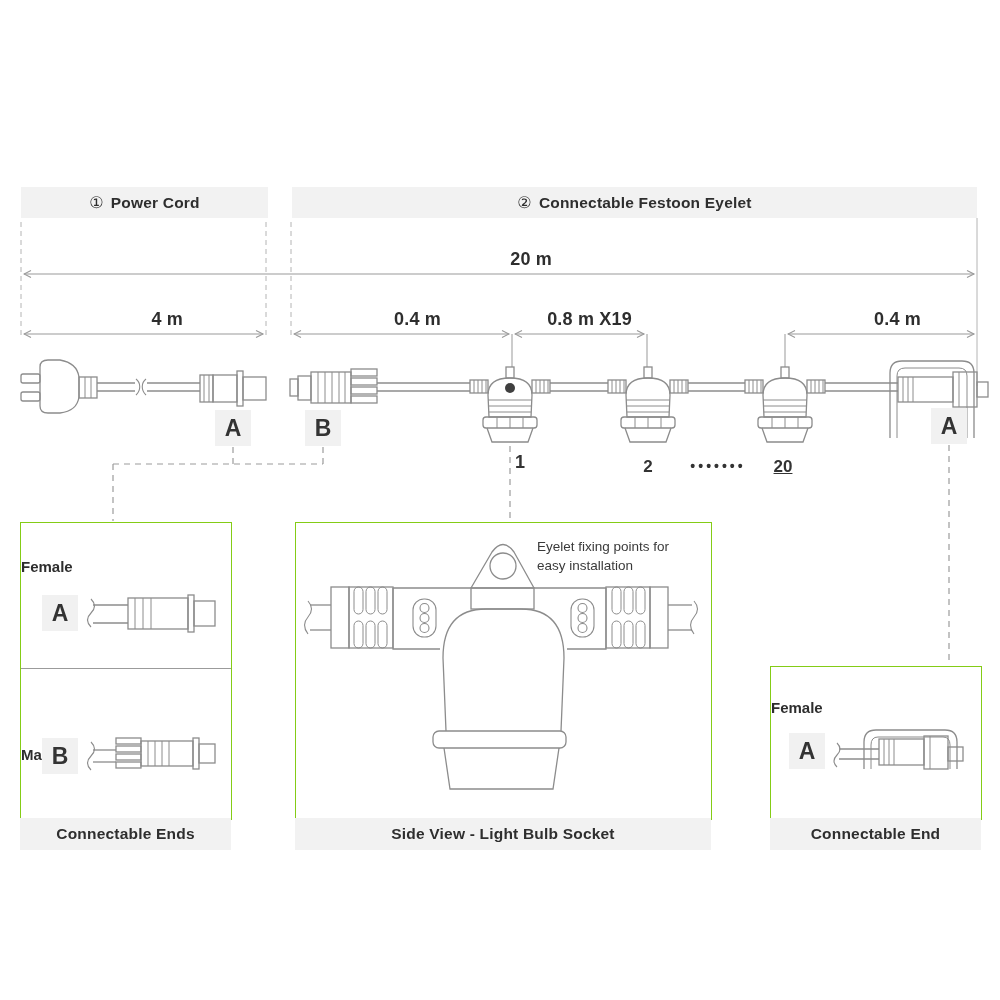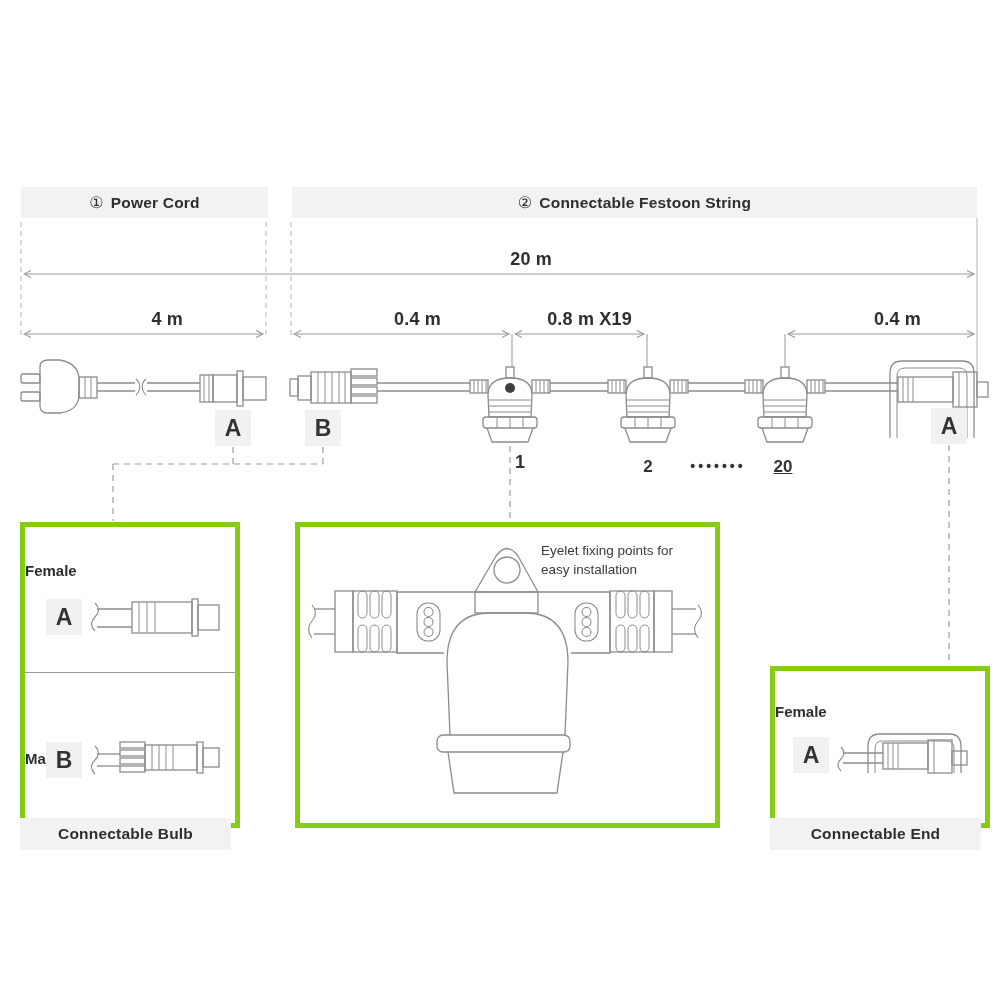--- a/index.html
+++ b/index.html
@@ -16,40 +16,40 @@
   .dim-label{
     text-align:right;font-size:18px;font-weight:700;color:#2e2e2e;letter-spacing:.2px;
   }
   .badge{
     width:36px;height:36px;background:#f1f1f1;color:#333;
     display:flex;align-items:center;justify-content:center;
     font-size:23px;font-weight:700;
   }
   .sock-num{text-align:center;font-size:17px;font-weight:700;color:#333;}
   .dots{text-align:center;font-size:14px;font-weight:700;color:#333;letter-spacing:3px;}
-  .detail-box{border:5px solid #84cc16;background:#fff;}
+  .detail-box{border:1px solid #84cc16;background:#fff;}
   .box-footer{
     background:#f2f2f2;height:32px;line-height:32px;text-align:center;
     font-size:15.5px;font-weight:700;color:#2e2e2e;letter-spacing:.2px;
   }
   .part-label{font-size:15px;font-weight:700;color:#2e2e2e;}
   .note{font-size:13.5px;line-height:1.4;color:#3a3a3a;}
   .divider{border-top:1px solid #9b9b9b;height:0;}
   svg{display:block;}
 </style>
 </head>
 <body>
 
 <div class="stage">
 
   <div class="abs hdr" style="left:21px;top:187px;width:247px;">
     <span class="num">①</span><span>Power Cord</span>
   </div>
   <div class="abs hdr" style="left:292px;top:187px;width:685px;">
-    <span class="num">②</span><span>Connectable Festoon String</span>
+    <span class="num">②</span><span>Connectable Festoon Eyelet</span>
   </div>
 
   <div class="abs dim-label" style="left:472px;top:249px;width:80px;">20 m</div>
   <div class="abs dim-label" style="left:103px;top:309px;width:80px;">4 m</div>
   <div class="abs dim-label" style="left:361px;top:309px;width:80px;">0.4 m</div>
   <div class="abs dim-label" style="left:528px;top:309px;width:104px;">0.8 m X19</div>
   <div class="abs dim-label" style="left:841px;top:309px;width:80px;">0.4 m</div>
 
   <svg class="abs" style="left:0;top:185px;" width="1000" height="490" viewBox="0 185 1000 490">
     <defs>
@@ -272,21 +272,21 @@
             <line x1="127" y1="218" x2="127" y2="243"></line>
             <line x1="134" y1="218" x2="134" y2="243"></line>
             <line x1="141" y1="218" x2="141" y2="243"></line>
             <line x1="148" y1="218" x2="148" y2="243"></line>
           </g>
         <rect x="172" y="215" width="6" height="31"></rect>
         <rect x="178" y="221" width="16" height="19"></rect>
       </g>
     </svg>
   </div>
-  <div class="abs box-footer" style="left:20px;top:818px;width:211px;">Connectable Bulb</div>
+  <div class="abs box-footer" style="left:20px;top:818px;width:211px;">Connectable Ends</div>
 
   <div class="abs detail-box" style="left:295px;top:522px;width:415px;height:296px;">
     <div class="abs note" style="left:241px;top:15px;width:160px;">
       <div>Eyelet fixing points for</div>
       <div>easy installation</div>
     </div>
     <svg class="abs" style="left:0;top:0;" width="415" height="296" viewBox="0 0 415 296">
       <g fill="none" stroke="#8c8c8c" stroke-width="1.3">
 
         <path d="M12,78 q7,8 0,16 q-7,8 0,17" stroke-width="1.1"></path>
@@ -336,20 +336,21 @@
             <rect x="328" y="98" width="9" height="27" rx="4.5"></rect>
             <rect x="340" y="98" width="9" height="27" rx="4.5"></rect>
         </g>
         <rect x="354" y="64" width="18" height="61"></rect>
         <line x1="372" y1="82" x2="396" y2="82"></line>
           <line x1="372" y1="107" x2="396" y2="107"></line>
         <path d="M398,78 q7,8 0,16 q-7,8 0,17" stroke-width="1.1"></path>
       </g>
     </svg>
   </div>
+  <div class="abs box-footer" style="left:295px;top:818px;width:416px;">Side View - Light Bulb Socket</div>
 
   <div class="abs detail-box" style="left:770px;top:666px;width:210px;height:152px;">
     <div class="abs part-label" style="left:0;top:32px;width:210px;">Female</div>
     <div class="abs badge" style="left:18px;top:66px;">A</div>
     <svg class="abs" style="left:0;top:0;" width="210" height="152" viewBox="0 0 210 152">
       <g fill="none" stroke="#8c8c8c" stroke-width="1.3">
         <path d="M66,76 q6,6 0,12 q-6,6 0,12" stroke-width="1.1"></path>
         <line x1="68" y1="82" x2="108" y2="82"></line>
           <line x1="68" y1="92" x2="108" y2="92"></line>
         <path d="M93,102 L93,75 Q93,63 105,63 L174,63 Q186,63 186,75 L186,102"></path>

